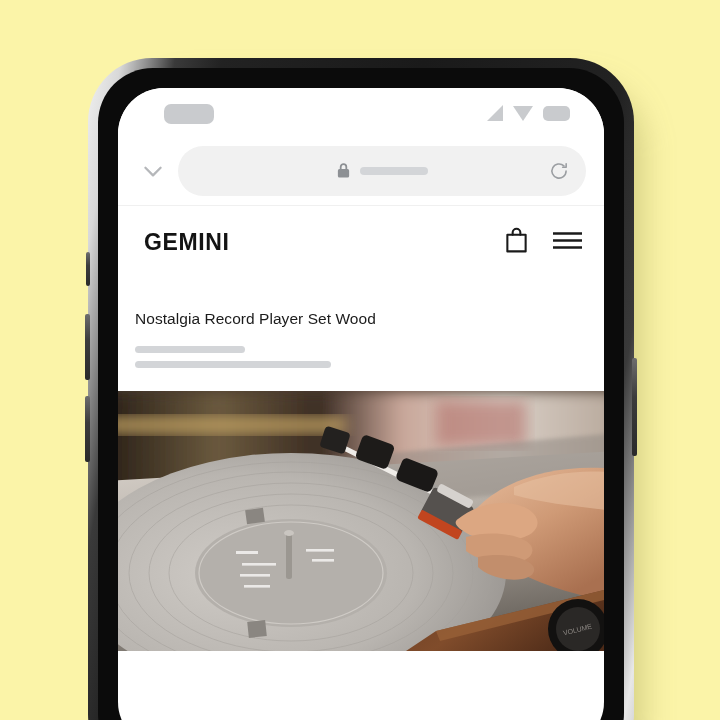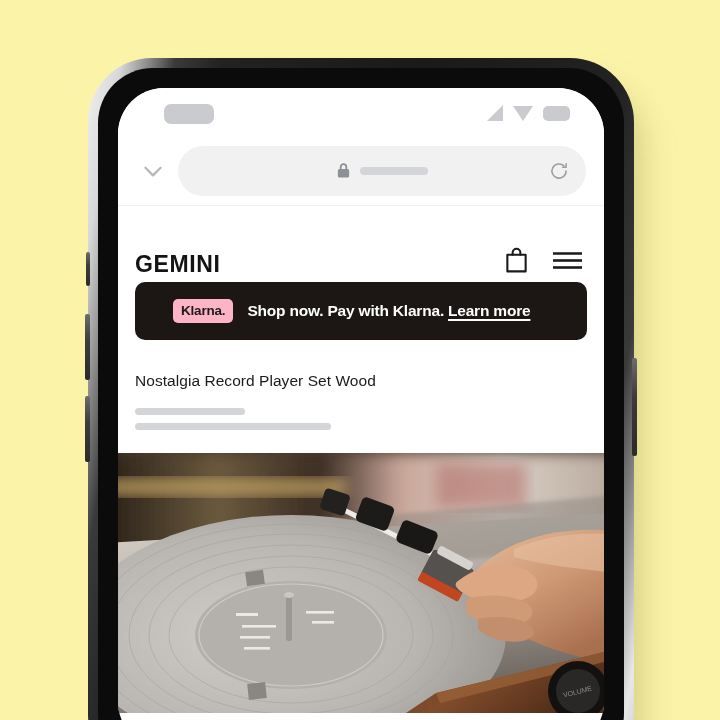--- a/index.html
+++ b/index.html
@@ -167,23 +167,24 @@
     transform: translateY(-50%);
     width: 26px; height: 26px;
     display: flex; align-items: center; justify-content: center;
   }
 
   
   #site-header {
     height: 72px;
     background: #fff;
     display: flex;
-    align-items: flex-end;
+    align-items: center;
     padding: 0 21px 0 17px;
     box-sizing: border-box;
+    margin-left: 9px;
   }
   #brand-logo {
     font-family: "Liberation Sans", sans-serif;
     font-weight: 700;
     font-size: 23px;
     letter-spacing: 0.6px;
     color: #141414;
     flex: 1 1 auto;
   }
   #header-actions {
@@ -320,26 +321,20 @@
             <span>
               <svg width="31" height="21" viewBox="0 0 31 21" stroke="#1a1a1a" stroke-width="2.6" stroke-linecap="butt">
                 <line x1="1" y1="3.5" x2="30" y2="3.5"></line>
                 <line x1="1" y1="10.5" x2="30" y2="10.5"></line>
                 <line x1="1" y1="17.5" x2="30" y2="17.5"></line>
               </svg>
             </span>
           </div>
         </div>
 
-        <div id="klarna-banner">
-          <span id="klarna-badge">Klarna.</span>
-          <span id="klarna-text">
-            <span>Shop now. Pay with Klarna.</span><span id="klarna-learn-more">Learn more</span>
-          </span>
-        </div>
 
         <div id="product-info">
           <div id="product-title">Nostalgia Record Player Set Wood</div>
           <div class="skeleton-bar" id="skel-1"></div>
           <div class="skeleton-bar" id="skel-2"></div>
         </div>
 
         <div id="product-image">
           <svg viewBox="0 0 510 260" preserveAspectRatio="xMidYMid slice">
             <defs>

